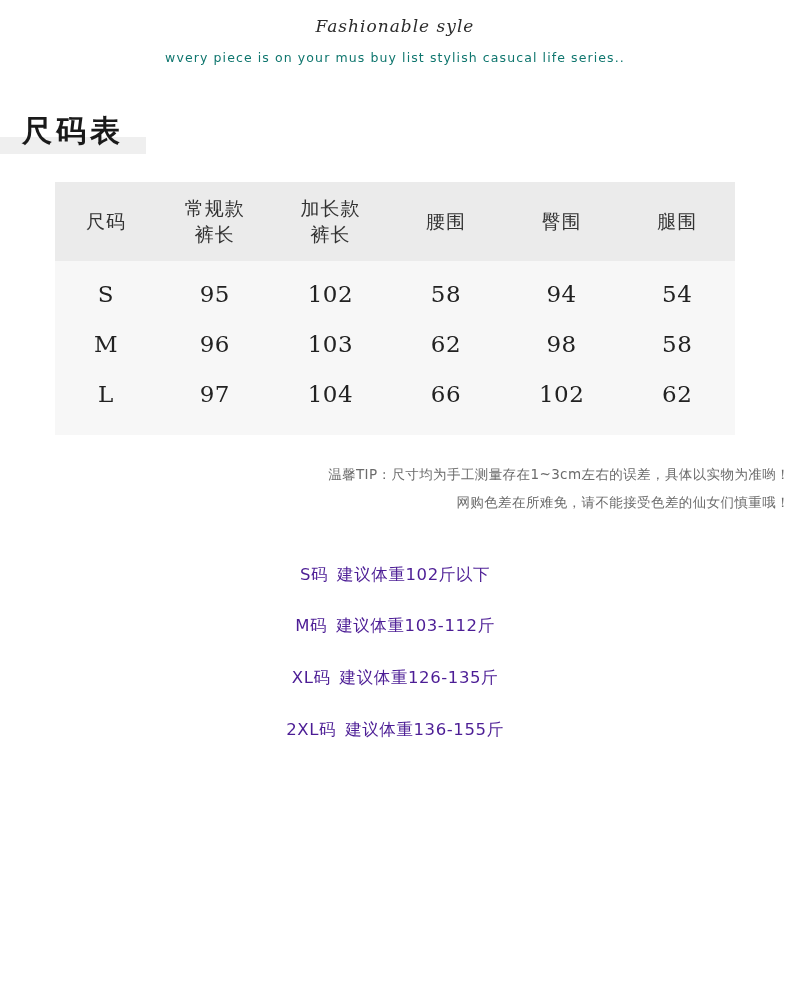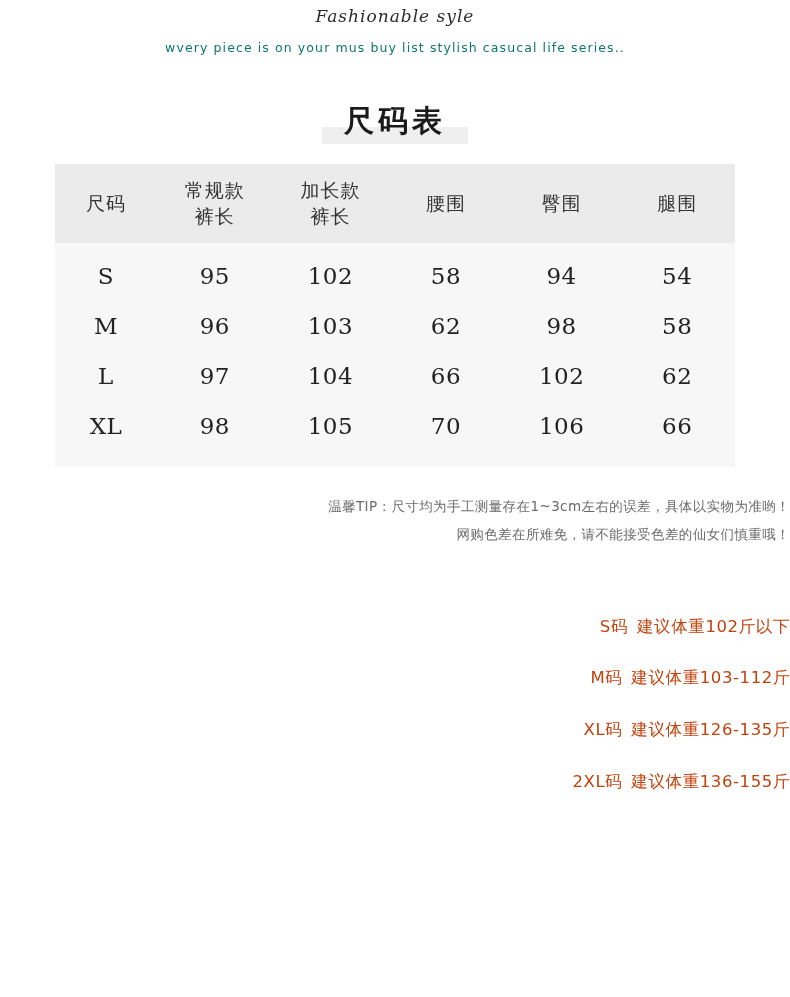--- a/index.html
+++ b/index.html
@@ -16,40 +16,40 @@
   }
   .page {
     position: relative;
     width: 790px;
     height: 997px;
   }
 
   
   .header {
     text-align: center;
-    padding-top: 6px;
+    padding-top: 16px;
   }
   .header-script {
     font-family: "DejaVu Serif", serif;
     font-style: italic;
     font-size: 17px;
     letter-spacing: 1px;
     color: #2b2b2b;
     margin-bottom: 14px;
   }
   .header-sub {
     font-family: "DejaVu Sans", sans-serif;
     font-size: 12.5px;
     letter-spacing: 1.1px;
     color: #0f766e;
   }
 
   
   .title-wrap {
-    text-align: center;
+    text-align: left;
     margin-top: 42px;
   }
   .title {
     display: inline-block;
     position: relative;
     font-family: "DejaVu Sans", sans-serif;
     font-weight: bold;
     font-size: 30px;
     letter-spacing: 4px;
     color: #1a1a1a;
@@ -64,21 +64,21 @@
     background: #efefef;
     z-index: 0;
   }
   .title-text {
     position: relative;
     z-index: 1;
   }
 
   
   .table-wrap {
-    margin: 20px 55px 0 55px;
+    margin: 28px 55px 0 55px;
     background: #fdba74;
   }
   table.size-table {
     width: 100%;
     border-collapse: collapse;
     font-family: "DejaVu Serif", serif;
   }
   table.size-table thead th {
     background: #ebebeb;
     font-weight: normal;
@@ -120,25 +120,25 @@
     margin-top: 26px;
     font-family: "DejaVu Sans", sans-serif;
     font-size: 13.5px;
     color: #6b6b6b;
     line-height: 2.05;
     letter-spacing: 0.4px;
   }
 
   
   .recs {
-    margin-top: 68px;
-    text-align: right;
+    margin-top: 48px;
+    text-align: center;
     font-family: "DejaVu Sans", sans-serif;
     font-size: 16.5px;
-    color: #c2410c;
+    color: #4c1d95;
     letter-spacing: 0.6px;
   }
   .rec-line {
     margin: 0 0 32px 0;
     line-height: 1.2;
   }
   .rec-line .rec-gap {
     display: inline-block;
     width: 9px;
   }
@@ -212,28 +212,20 @@
           <td>58</td>
         </tr>
         <tr>
           <td>L</td>
           <td>97</td>
           <td>104</td>
           <td>66</td>
           <td>102</td>
           <td>62</td>
         </tr>
-        <tr>
-          <td>XL</td>
-          <td>98</td>
-          <td>105</td>
-          <td>70</td>
-          <td>106</td>
-          <td>66</td>
-        </tr>
       </tbody>
     </table>
   </div>
 
   <div class="tips">
     <div>温馨TIP：尺寸均为手工测量存在1~3cm左右的误差，具体以实物为准哟！</div>
     <div>网购色差在所难免，请不能接受色差的仙女们慎重哦！</div>
   </div>
 
   <div class="recs">

